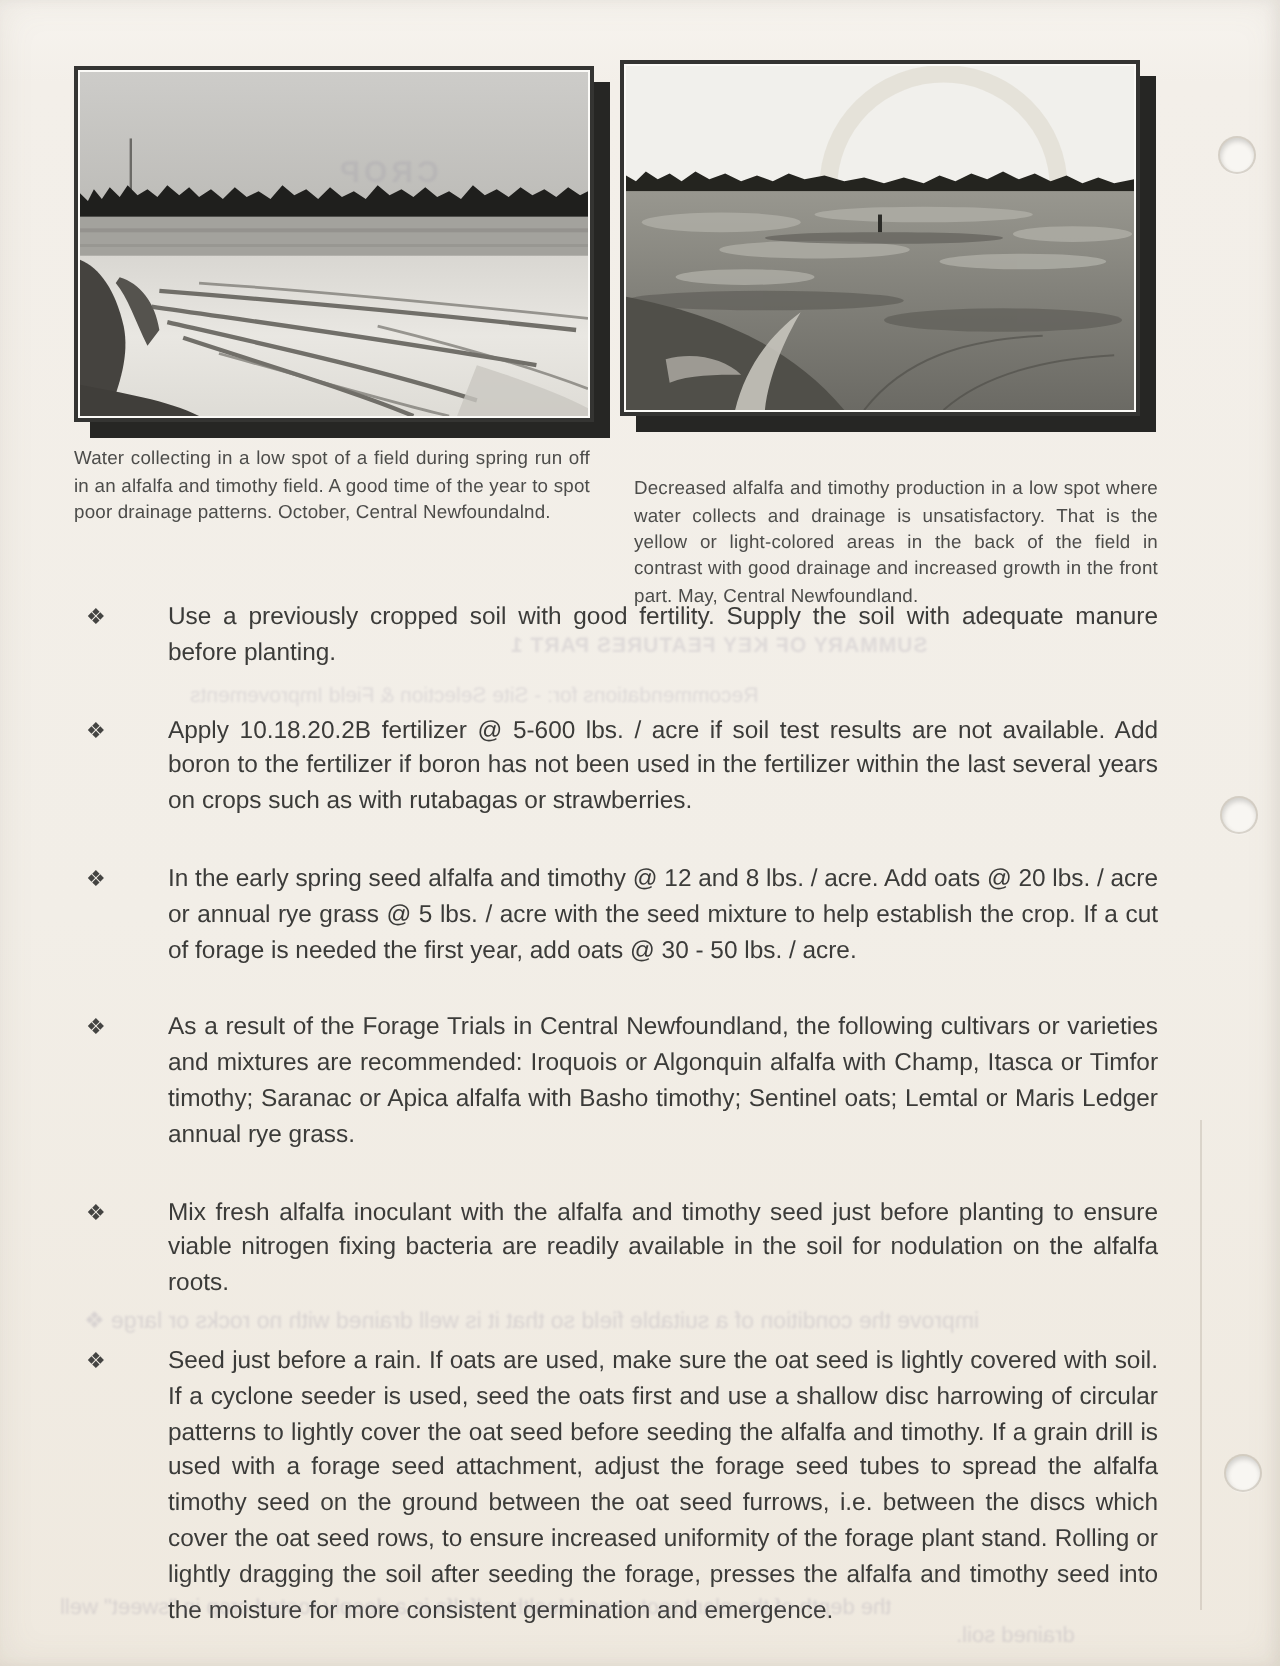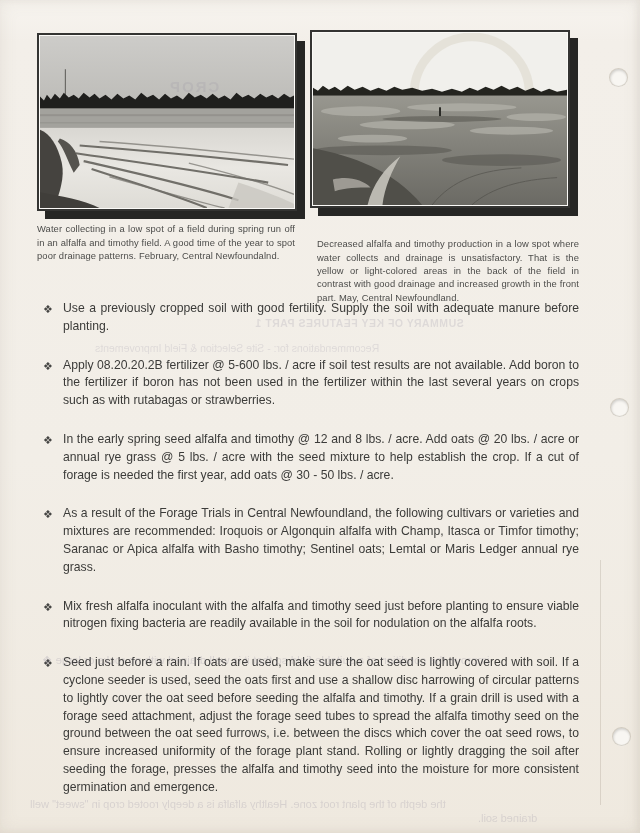--- a/index.html
+++ b/index.html
@@ -48,20 +48,21 @@
   .bullet-marker{
     flex:0 0 20px;
     font-size:11px;
     color:#444442;
     padding-top:1px;
   }
   .bullet-text{
     flex:1;
     text-align:justify;
     color:#3b3b39;
+    margin-left:21px;
   }
   
   .hole{
     position:absolute;
     width:17px;height:17px;border-radius:50%;
     background:#f8f6f2;
     box-shadow:inset 0.5px 1.5px 2.5px rgba(0,0,0,0.16), 0 0 0 1px rgba(185,178,165,0.55), 0 1px 1px rgba(255,255,255,0.8);
   }
   .hole.h1{left:610px;top:69px;}
   .hole.h2{left:611px;top:399px;}
@@ -160,31 +161,31 @@
       <path d="M55,176 C60,155 72,138 88,126 C80,140 72,158 70,176 Z" fill="#c6c4bc" opacity="0.9"></path>
       <path d="M20,150 C35,146 50,150 58,158 C45,158 32,158 22,162 Z" fill="#bdbbb3" opacity="0.7"></path>
       <rect x="127" y="76" width="2" height="9" fill="#2b2b27"></rect>
       <g stroke="#45443f" stroke-width="1" opacity="0.5">
         <path d="M120,176 C140,150 170,140 210,138" fill="none"></path>
         <path d="M160,176 C180,158 210,150 246,148" fill="none"></path>
       </g>
     </svg>
   </div>
 
-  <p class="caption left">Water collecting in a low spot of a field during spring run off in an alfalfa and timothy field.  A good time of the year to spot poor drainage patterns.   February, Central Newfoundalnd.</p>
+  <p class="caption left">Water collecting in a low spot of a field during spring run off in an alfalfa and timothy field.  A good time of the year to spot poor drainage patterns.   October, Central Newfoundalnd.</p>
   <p class="caption right">Decreased alfalfa and timothy production in a low spot where water collects and drainage is unsatisfactory.  That is the yellow or light-colored areas in the back of the field in contrast with good drainage and increased growth in the front part.  May, Central Newfoundland.</p>
 
   <ul class="bullets">
     <li>
       <span class="bullet-marker">❖</span>
       <div class="bullet-text">Use a previously cropped soil with good fertility.  Supply the soil with adequate manure before planting.</div>
     </li>
     <li>
       <span class="bullet-marker">❖</span>
-      <div class="bullet-text">Apply 08.20.20.2B fertilizer @ 5-600 lbs. / acre if soil test results are not available.  Add boron to the fertilizer if boron has not been used in the fertilizer within the last several years on crops such as with rutabagas or strawberries.</div>
+      <div class="bullet-text">Apply 10.18.20.2B fertilizer @ 5-600 lbs. / acre if soil test results are not available.  Add boron to the fertilizer if boron has not been used in the fertilizer within the last several years on crops such as with rutabagas or strawberries.</div>
     </li>
     <li>
       <span class="bullet-marker">❖</span>
       <div class="bullet-text">In the early spring seed alfalfa and timothy @ 12 and 8 lbs. / acre.  Add oats @ 20 lbs. / acre or annual rye grass @ 5 lbs. / acre with the seed mixture to help establish the crop.  If a cut of forage is needed the first year, add oats @ 30 - 50 lbs. / acre.</div>
     </li>
     <li>
       <span class="bullet-marker">❖</span>
       <div class="bullet-text">As a result of the Forage Trials in Central Newfoundland, the following cultivars or varieties and mixtures are recommended:  Iroquois or Algonquin alfalfa with Champ, Itasca or Timfor timothy; Saranac or Apica alfalfa with Basho timothy; Sentinel oats; Lemtal or Maris Ledger annual rye grass.</div>
     </li>
     <li>

